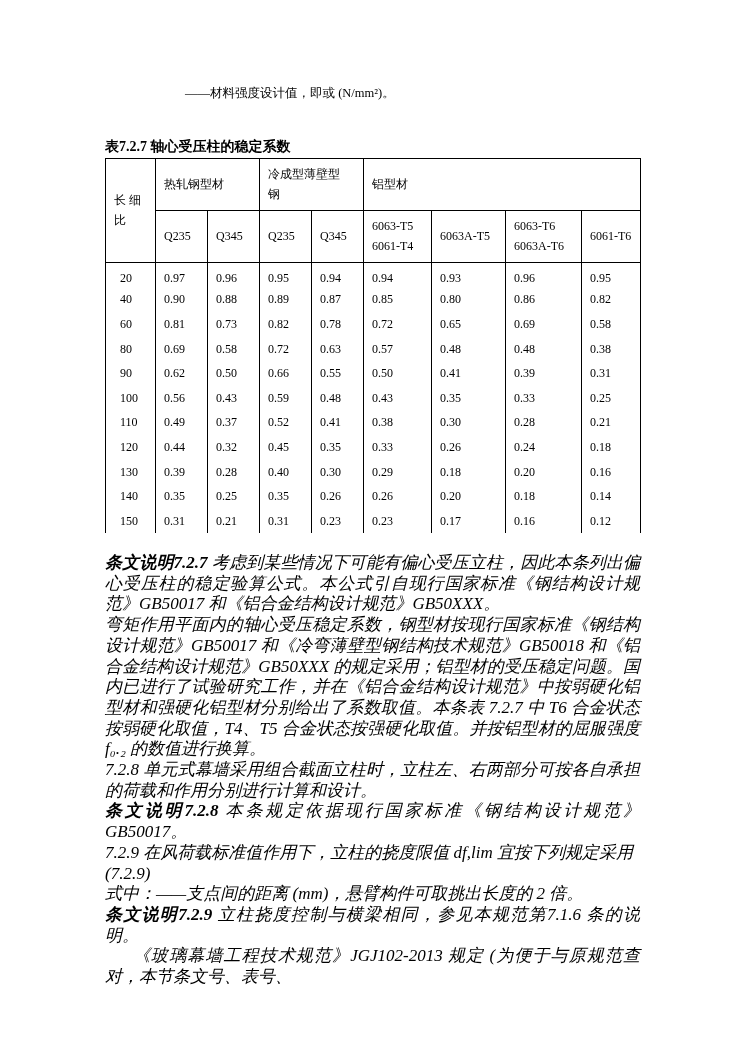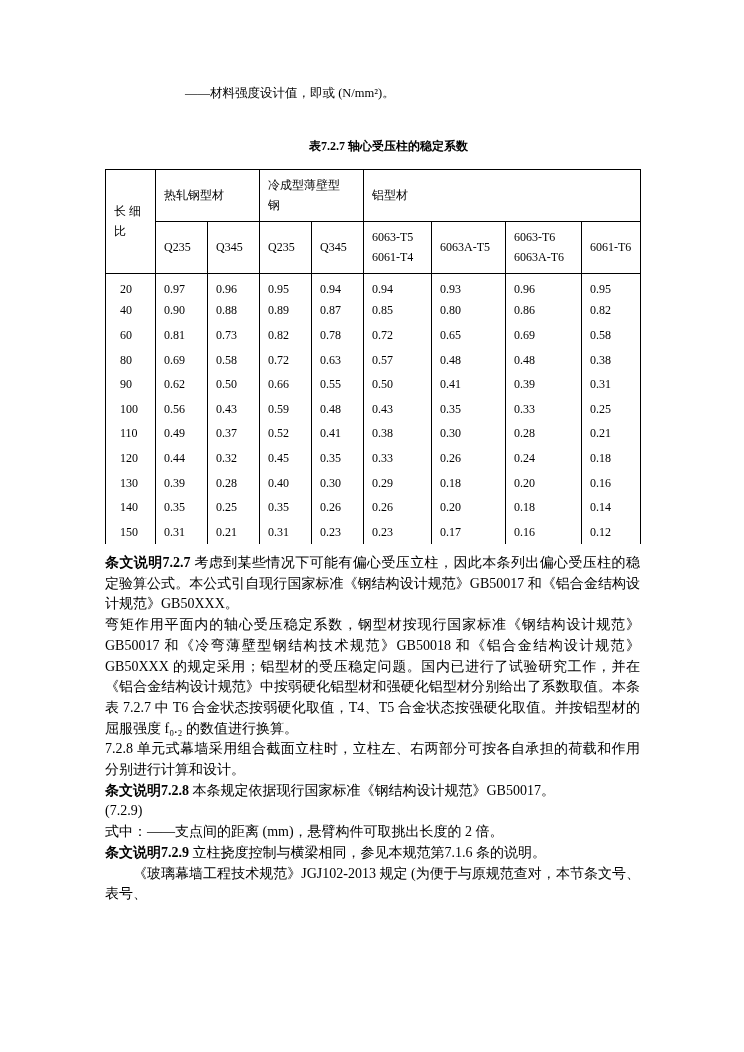--- a/index.html
+++ b/index.html
@@ -14,24 +14,23 @@
   .page { padding: 85px 72px 0 105px; }
 
   .intro {
     font-size: 12.5px;
     padding-left: 80px;
     margin-bottom: 36px;
     white-space: nowrap;
   }
 
   .table-title {
-    font-size: 12px;
+    font-size: 14px;
     font-weight: bold;
-    margin-bottom: 14px;
-    text-align: center;
+    margin-bottom: 2px;
   }
 
   table.coef {
     border-collapse: collapse;
     width: 535px;
     table-layout: fixed;
   }
   table.coef th, table.coef td {
     border: 1px solid #000;
     font-size: 12px;
@@ -48,25 +47,26 @@
     border-bottom: none;
     height: 24.6px;
     padding: 0 8px;
     white-space: nowrap;
     line-height: 1;
   }
   table.coef tbody td.ratio-cell { padding-left: 14px; }
   table.coef tbody tr:first-child td { padding-top: 6px; }
 
   .paragraphs {
-    margin-top: 9px;
-    font-size: 14px;
+    margin-top: 20px;
+    font-size: 17px;
     line-height: 20.7px;
     text-align: justify;
     width: 535px;
+    font-style: italic;
   }
   .paragraphs p { margin: 0; }
   .paragraphs p.indent { text-indent: 28px; }
   .paragraphs .clause-label { font-weight: bold; }
 </style>
 </head>
 <body>
 
 <div class="page">
 
@@ -231,19 +231,20 @@
           <td>0.12</td>
         </tr>
       </tbody>
   </table>
 
   <div class="paragraphs" id="paragraphs">
       <p><span class="clause-label">条文说明7.2.7</span><span> 考虑到某些情况下可能有偏心受压立柱，因此本条列出偏心受压柱的稳定验算公式。本公式引自现行国家标准《钢结构设计规范》GB50017 和《铝合金结构设计规范》GB50XXX。</span></p>
       <p><span>弯矩作用平面内的轴心受压稳定系数，钢型材按现行国家标准《钢结构设计规范》GB50017 和《冷弯薄壁型钢结构技术规范》GB50018 和《铝合金结构设计规范》GB50XXX 的规定采用；铝型材的受压稳定问题。国内已进行了试验研究工作，并在《铝合金结构设计规范》中按弱硬化铝型材和强硬化铝型材分别给出了系数取值。本条表 7.2.7 中 T6 合金状态按弱硬化取值，T4、T5 合金状态按强硬化取值。并按铝型材的屈服强度 f₀.₂ 的数值进行换算。</span></p>
       <p><span>7.2.8 单元式幕墙采用组合截面立柱时，立柱左、右两部分可按各自承担的荷载和作用分别进行计算和设计。</span></p>
       <p><span class="clause-label">条文说明7.2.8</span><span> 本条规定依据现行国家标准《钢结构设计规范》GB50017。</span></p>
+      <p><span>7.2.9 在风荷载标准值作用下，立柱的挠度限值 df,lim 宜按下列规定采用</span></p>
       <p><span>(7.2.9)</span></p>
       <p><span>式中：——支点间的距离 (mm)，悬臂构件可取挑出长度的 2 倍。</span></p>
       <p><span class="clause-label">条文说明7.2.9</span><span> 立柱挠度控制与横梁相同，参见本规范第7.1.6 条的说明。</span></p>
       <p class="indent"><span>《玻璃幕墙工程技术规范》JGJ102-2013 规定 (为便于与原规范查对，本节条文号、表号、</span></p>
     </div>
 
 </div>
 
 </body></html>

